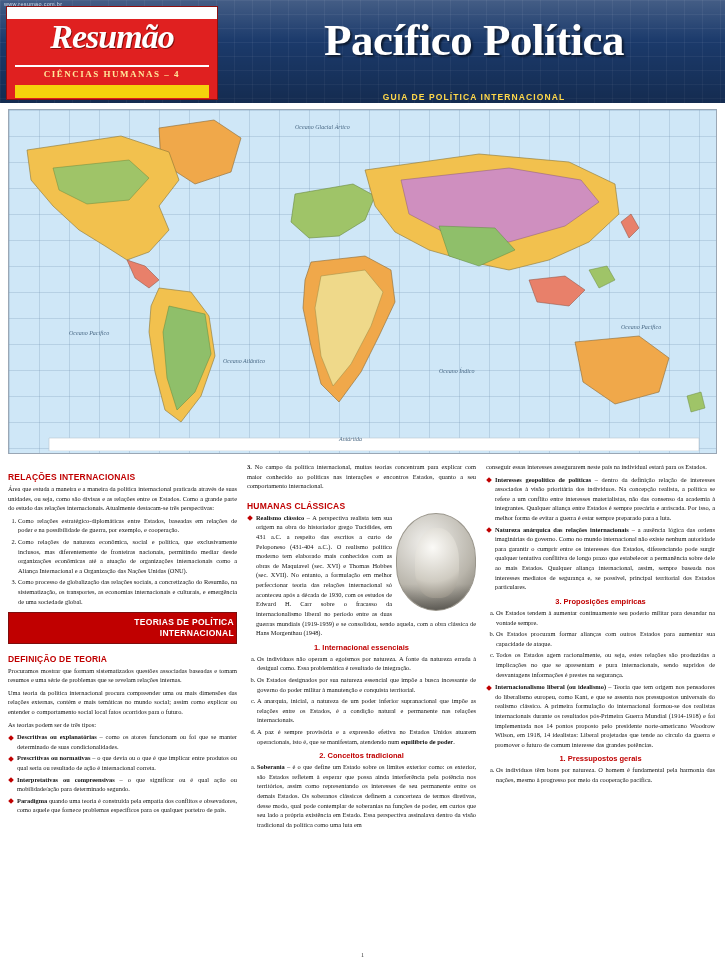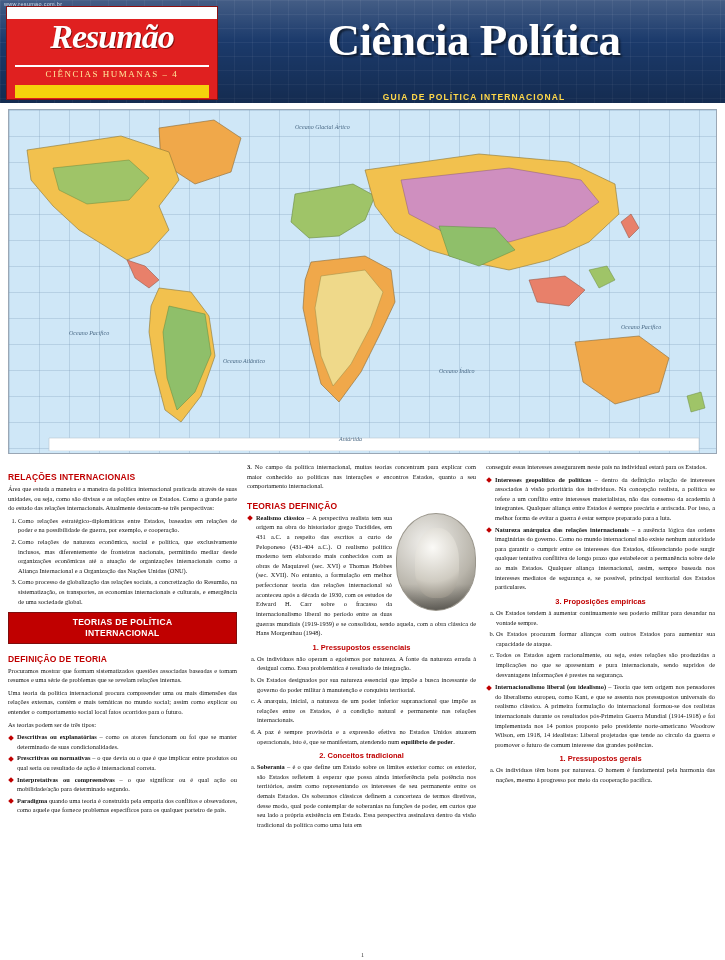--- a/index.html
+++ b/index.html
@@ -14,21 +14,21 @@
     background-size:18px 14px;}
   .header-shine{position:absolute;left:0;top:0;width:100%;height:103px;
     background:linear-gradient(180deg,rgba(255,255,255,.18),rgba(255,255,255,0) 40%,rgba(0,0,0,.25));}
   .site-url{position:absolute;left:4px;top:1px;font-size:5.5px;color:#cfd8e6;letter-spacing:.3px;font-family:"Liberation Sans",sans-serif;z-index:6;}
   .logo-box{position:absolute;left:6px;top:6px;width:210px;height:92px;background:#e02020;border:1px solid #8d0f0f;z-index:5;}
   .logo-top{position:absolute;left:0;top:0;width:100%;height:12px;background:#ffffff;}
   .logo-word{position:absolute;left:0;top:11px;width:100%;text-align:center;font-family:"Liberation Serif",serif;
     font-weight:bold;font-style:italic;font-size:34px;color:#ffffff;text-shadow:1px 1px 0 #7d0d0d;letter-spacing:-1px;}
   .logo-rule{position:absolute;left:8px;top:58px;width:194px;height:2px;background:#ffffff;}
   .logo-sub{position:absolute;left:0;top:62px;width:100%;text-align:center;font-family:"Liberation Serif",serif;
-    font-size:9px;color:#ffe89a;letter-spacing:1.5px;font-weight:normal;}
+    font-size:9px;color:#ffe89a;letter-spacing:1.5px;font-weight:bold;}
   .logo-yellow{position:absolute;left:8px;top:78px;width:194px;height:13px;background:#f5d20c;}
   .title-main{position:absolute;left:228px;top:14px;width:492px;text-align:center;
     font-family:"Liberation Serif",serif;font-weight:bold;font-size:45px;color:#ffffff;
     text-shadow:2px 2px 2px rgba(0,0,0,.55);letter-spacing:-0.5px;z-index:6;}
   .title-sub{position:absolute;left:228px;top:92px;width:492px;text-align:center;
     font-family:"Liberation Sans",sans-serif;font-weight:bold;font-size:8.5px;color:#ffd84a;letter-spacing:1.1px;z-index:6;}
 
   
   .map-wrap{position:relative;margin:6px 8px 0 8px;height:343px;border:1px solid #9aa7b5;background:#cfe4f5;overflow:hidden;}
   .ocean{position:absolute;inset:0;background:#cfe7f7;}
@@ -47,21 +47,21 @@
     margin:10px 0 2px 0;letter-spacing:.2px;}
   h3.sub{font-family:"Liberation Sans",sans-serif;font-size:7.5px;font-weight:bold;color:#c00000;margin:5px 0 2px 0;text-align:center;}
   p.body{font-family:"Liberation Serif",serif;font-size:6.4px;line-height:1.5;text-align:justify;margin:0 0 3px 0;color:#111;}
   ul.lst,ol.lst{margin:0 0 3px 0;padding-left:10px;}
   li.itm{font-family:"Liberation Serif",serif;font-size:6.4px;line-height:1.5;text-align:justify;margin:0 0 2px 0;}
   li.itm b{font-weight:bold;}
   .bullet-d{list-style:none;padding-left:0;margin:0 0 3px 0;}
   .bullet-d li{position:relative;padding-left:9px;font-family:"Liberation Serif",serif;font-size:6.4px;line-height:1.5;text-align:justify;margin:0 0 2px 0;}
   .bullet-d li:before{content:"";position:absolute;left:1px;top:3.5px;width:4px;height:4px;background:#c00000;transform:rotate(45deg);}
 
-  .redband{margin:6px 0 5px 0;background:#c00000;border:1px solid #7d0d0d;padding:4px 2px;text-align:center;}
+  .redband{margin:6px 0 5px 0;background:#c00000;border:1px solid #7d0d0d;padding:4px 2px;text-align:right;}
   .redband .t{font-family:"Liberation Sans",sans-serif;font-size:8.5px;font-weight:bold;color:#ffffff;line-height:1.25;letter-spacing:.3px;}
 
   
   .bust{float:right;width:78px;height:96px;margin:0 0 3px 4px;border-radius:50%/46%;
     background:radial-gradient(circle at 38% 30%,#f2f1ee,#b9b5ab 58%,#6f6b62 100%);
     position:relative;overflow:hidden;border:1px solid #9a968c;}
   .bust:after{content:"";position:absolute;left:18px;top:14px;width:44px;height:70px;border-radius:46% 46% 40% 40%;
     background:radial-gradient(circle at 40% 28%,#fbfaf7,#cfcbc1 60%,#857f74 100%);}
   .bust-shadow{position:absolute;left:0;bottom:0;width:100%;height:26px;background:linear-gradient(180deg,rgba(0,0,0,0),rgba(0,0,0,.35));}
 
@@ -78,21 +78,21 @@
     <div class="site-url">www.resumao.com.br</div>
 
     <div class="logo-box">
       <div class="logo-top"></div>
       <div class="logo-word">Resumão</div>
       <div class="logo-rule"></div>
       <div class="logo-sub">CIÊNCIAS HUMANAS – 4</div>
       <div class="logo-yellow"></div>
     </div>
 
-    <div class="title-main">Ciência Política</div>
+    <div class="title-main">Pacífico Política</div>
     <div class="title-sub">GUIA DE POLÍTICA INTERNACIONAL</div>
   </div>
 
   <div class="map-wrap">
     <div class="ocean"></div>
     <div class="graticule"></div>
 
     <svg width="707" height="341" viewBox="0 0 707 341" style="position:absolute;left:0;top:0;">
 
       <path d="M150 18 L205 10 L232 28 L222 62 L186 74 L152 52 Z" fill="#f0a84a" stroke="#8a6a35" stroke-width="0.6"></path>
@@ -162,36 +162,36 @@
         <li><span id="c1i3"><b>Paradigma</b> quando uma teoria é construída pela empatia dos conflitos e obsevadores, como aquele que fornece problemas específicos para os qualquer porteiro de pais.</span></li>
       </ul>
     </div>
 
     <div class="col c2">
       <p class="body">
         <b>3.</b>
         <span>No campo da política internacional, muitas teorias concentram para explicar com maior conhecido ao políticas nas interações e encontros Estados, quanto a seu comportamento internacional.</span>
       </p>
 
-      <h2 class="sect">TEORIAS DEFINIÇÃO</h2>
+      <h2 class="sect">HUMANAS CLÁSSICAS</h2>
 
       <div class="bust">
         <div class="bust-shadow"></div>
       </div>
 
       <ul class="bullet-d">
         <li>
           <b>Realismo clássico</b>
           <span id="c2realismo">– A perspectiva realista tem sua origem na obra do historiador grego Tucídides, em 431 a.C. a respeito das escritos a curto de Peloponeso (431-404 a.C.). O realismo político moderno tem elaborado mais conhecidos com as obras de Maquiavel (sec. XVI) e Thomas Hobbes (sec. XVII). No entanto, a formulação em melhor perfeccionar teoria das relações internacional só aconteceu após a década de 1930, com os estudos de Edward H. Carr sobre o fracasso da internacionalismo liberal no período entre as duas guerras mundiais (1919-1939) e se consolidou, sendo aquela, com a obra clássica de Hans Morgenthau (1948).</span>
         </li>
       </ul>
 
       <h3 class="sub">
         <span>1.</span>
-        <span>Pressupostos essenciais</span>
+        <span>Internacional essenciais</span>
       </h3>
       <ol class="lst" type="a">
         <li class="itm"><span id="c2p0">Os indivíduos não operam a egoísmos por natureza. A fonte da natureza errada à desigual como. Essa problemática é resultado de integração.</span></li>
         <li class="itm"><span id="c2p1">Os Estados designados por sua natureza essencial que impõe a busca incessante de governo do poder militar à manutenção e conquista territorial.</span></li>
         <li class="itm"><span id="c2p2">A anarquia, inicial, a natureza de um poder inferior supranacional que impõe as relações entre os Estados, é a condição natural e permanente nas relações internacionais.</span></li>
         <li class="itm"><span id="c2p3">A paz é sempre provisória e a expressão efetiva no Estados Unidos atuarem operacionais, isto é, que se manifestam, atendendo num <b>equilíbrio de poder</b>.</span></li>
       </ol>
 
       <h3 class="sub">
         <span>2.</span>

